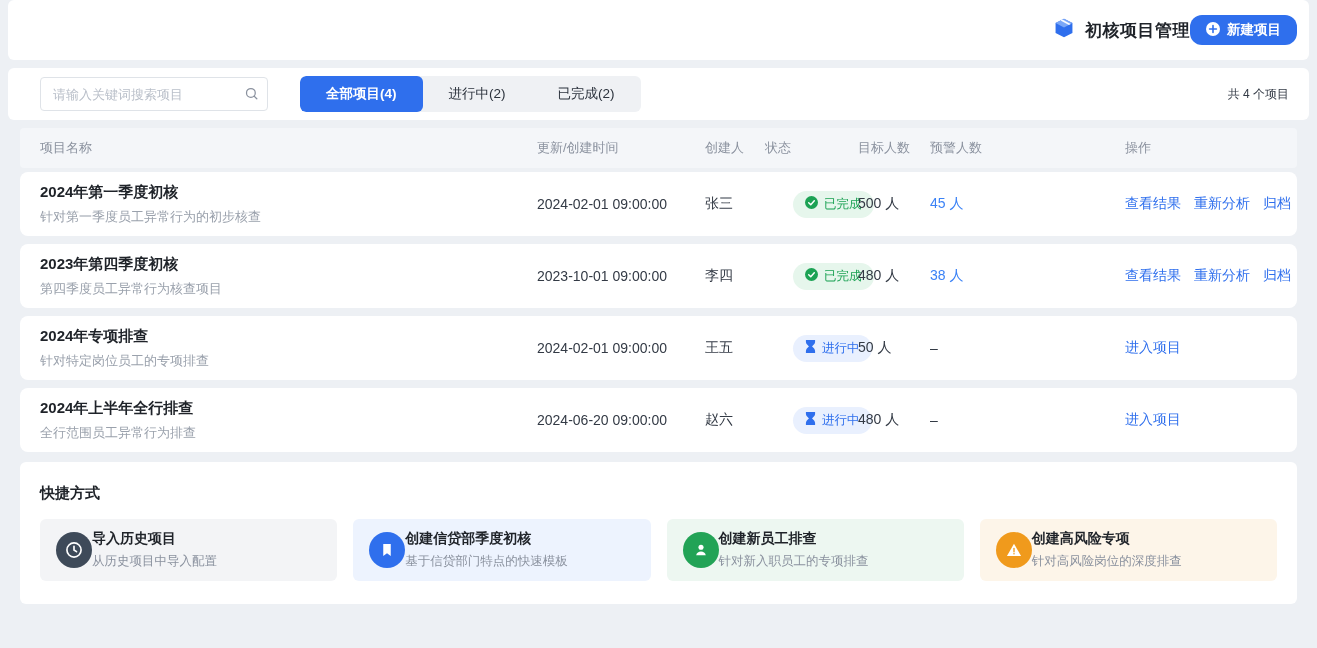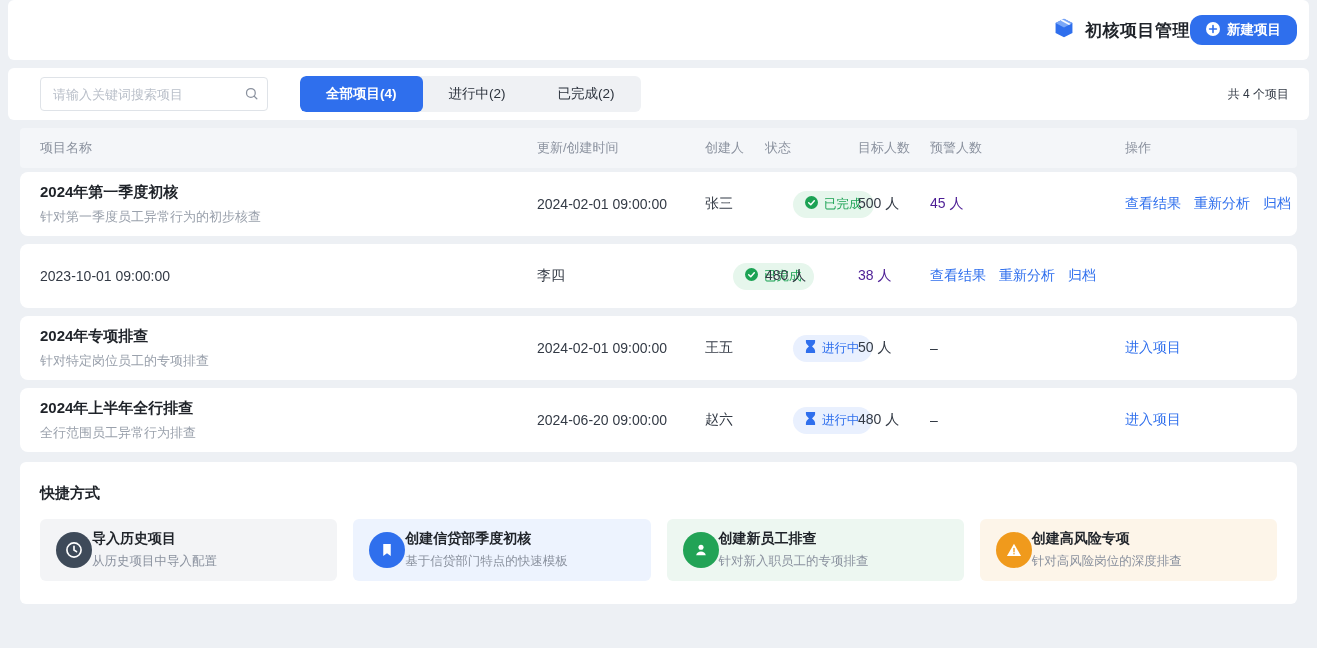--- a/index.html
+++ b/index.html
@@ -67,21 +67,21 @@
   }
   .pname { font-size:15px; font-weight:bold; color:#1f2329; margin-bottom:6px; }
   .pdesc { font-size:13px; color:#9aa1ac; }
   .statuscell { padding-left:28px; }
   .badge {
     display:inline-flex; align-items:center; gap:6px;
     border-radius:999px; padding:5px 12px; font-size:12.5px; white-space:nowrap;
   }
   .badge.done { background:#e6f6ec; color:#1ca254; }
   .badge.progress { background:#e9f0fe; color:#2f6fed;justify-content:space-between; }
-  .warn.alert { color:#4c1d95; }
+  .warn.alert { color:#3b82f6; }
   .actions { display:flex; gap:13px; }
   .alink { color:#2f6fed; text-decoration:none; font-size:14px; cursor:pointer; white-space:nowrap; }
 
   
   .shortcuts {
     margin:10px 20px 0 20px; height:142px; background:#fff; border-radius:6px;
     padding:22px 20px 0 20px;
   }
   .shortcuts h2 { font-size:15px; font-weight:bold; color:#1f2329; }
   .cards { display:flex; gap:16px; margin-top:16px; }
@@ -176,20 +176,24 @@
     <div>500 人</div>
     <div class="warn alert">45 人</div>
     <div class="actions">
       <a class="alink">查看结果</a>
       <a class="alink">重新分析</a>
       <a class="alink">归档</a>
     </div>
   </div>
 
   <div class="trow grid-cols">
+    <div>
+      <div class="pname">2023年第四季度初核</div>
+      <div class="pdesc">第四季度员工异常行为核查项目</div>
+    </div>
     <div>2023-10-01 09:00:00</div>
     <div>李四</div>
     <div class="statuscell">
       <span class="badge done">
         <span>
           <svg width="13" height="13" viewBox="0 0 14 14">
               <circle cx="7" cy="7" r="7" fill="#1ca254"></circle>
               <path d="M4 7.3 6.2 9.4 10 5.2" stroke="#fff" stroke-width="1.6" fill="none" stroke-linecap="round" stroke-linejoin="round"></path>
             </svg>
         </span>

